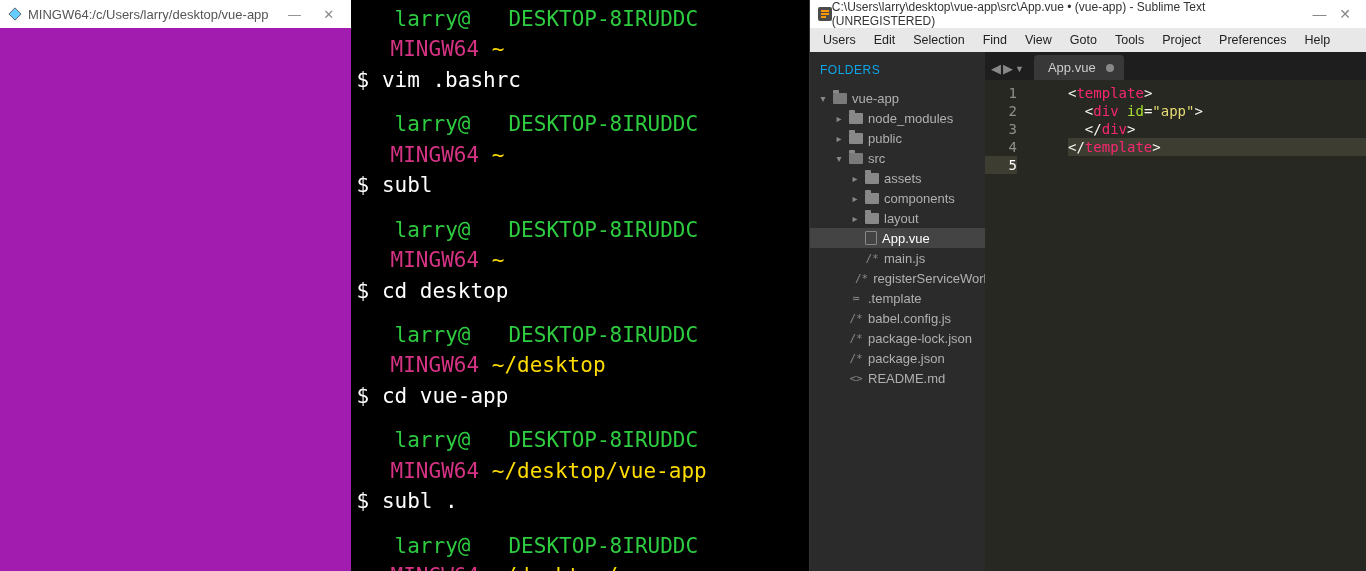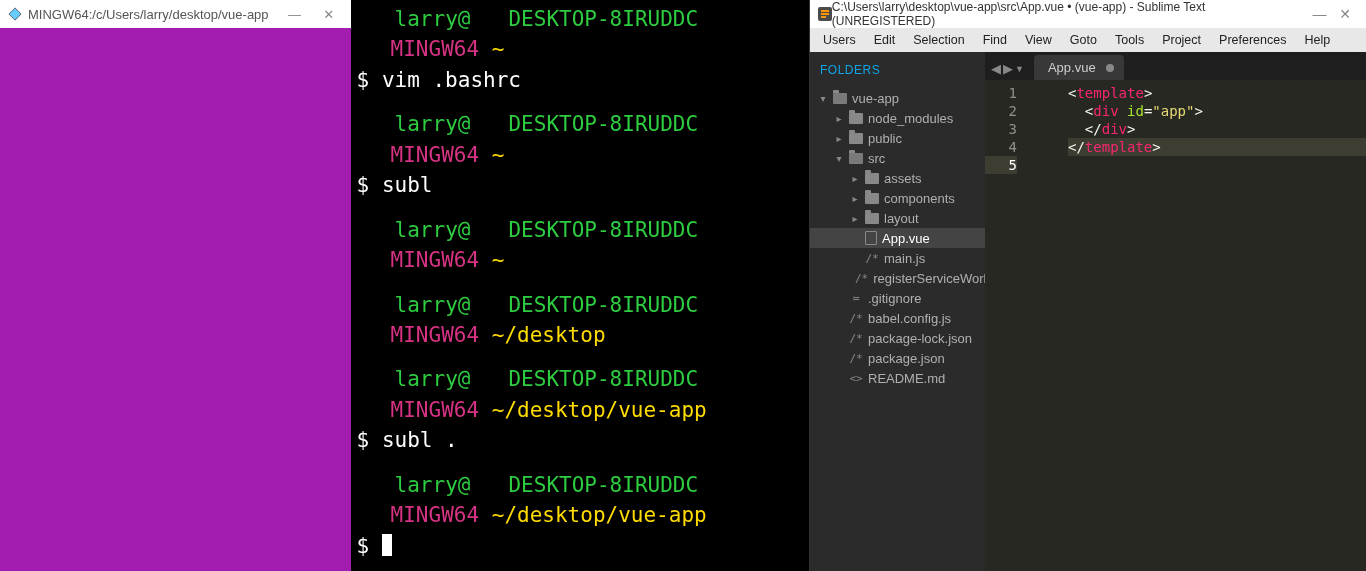--- a/index.html
+++ b/index.html
@@ -74,23 +74,25 @@
       <div class="term-block">
         <div><span class="user">larry</span><span class="at">@</span><span class="user">DESKTOP-8IRUDDC</span> <span class="host">MINGW64</span> <span class="tilde">~</span></div>
         <div><span class="dollar">$ </span><span class="cmdline">vim .bashrc</span></div>
       </div>
       <div class="term-block">
         <div><span class="user">larry</span><span class="at">@</span><span class="user">DESKTOP-8IRUDDC</span> <span class="host">MINGW64</span> <span class="tilde">~</span></div>
         <div><span class="dollar">$ </span><span class="cmdline">subl</span></div>
       </div>
       <div class="term-block">
         <div><span class="user">larry</span><span class="at">@</span><span class="user">DESKTOP-8IRUDDC</span> <span class="host">MINGW64</span> <span class="tilde">~</span></div>
+        <div><span class="dollar">$ </span><span class="cmdline">cd desktop</span></div>
       </div>
       <div class="term-block">
         <div><span class="user">larry</span><span class="at">@</span><span class="user">DESKTOP-8IRUDDC</span> <span class="host">MINGW64</span> <span class="tilde">~/desktop</span></div>
+        <div><span class="dollar">$ </span><span class="cmdline">cd vue-app</span></div>
       </div>
       <div class="term-block">
         <div><span class="user">larry</span><span class="at">@</span><span class="user">DESKTOP-8IRUDDC</span> <span class="host">MINGW64</span> <span class="tilde">~/desktop/vue-app</span></div>
         <div><span class="dollar">$ </span><span class="cmdline">subl .</span></div>
       </div>
       <div class="term-block">
         <div><span class="user">larry</span><span class="at">@</span><span class="user">DESKTOP-8IRUDDC</span> <span class="host">MINGW64</span> <span class="tilde">~/desktop/vue-app</span></div>
         <div><span class="dollar">$ </span><span class="cmdline"></span><span class="cursor"></span></div>
       </div>
     </div>
@@ -171,21 +173,21 @@
             <span>main.js</span>
           </div>
           <div class="tree-row" style="padding-left: 40px;">
             <span class="tw"></span>
             <span class="icon-glyph">/*</span>
             <span>registerServiceWork</span>
           </div>
           <div class="tree-row" style="padding-left: 24px;">
             <span class="tw"></span>
             <span class="icon-glyph">≔</span>
-            <span>.gitignore</span>
+            <span>.template</span>
           </div>
           <div class="tree-row" style="padding-left: 24px;">
             <span class="tw"></span>
             <span class="icon-glyph">/*</span>
             <span>babel.config.js</span>
           </div>
           <div class="tree-row" style="padding-left: 24px;">
             <span class="tw"></span>
             <span class="icon-glyph">/*</span>
             <span>package-lock.json</span>

